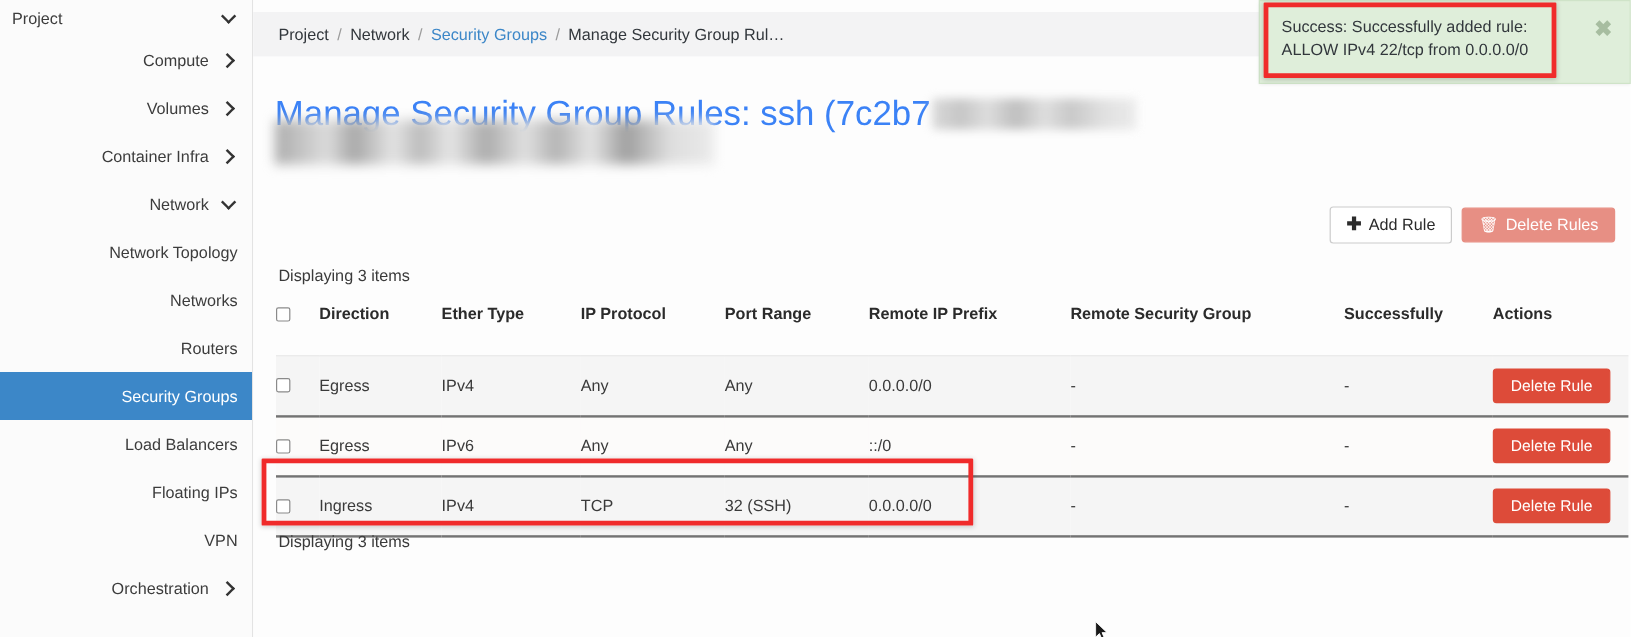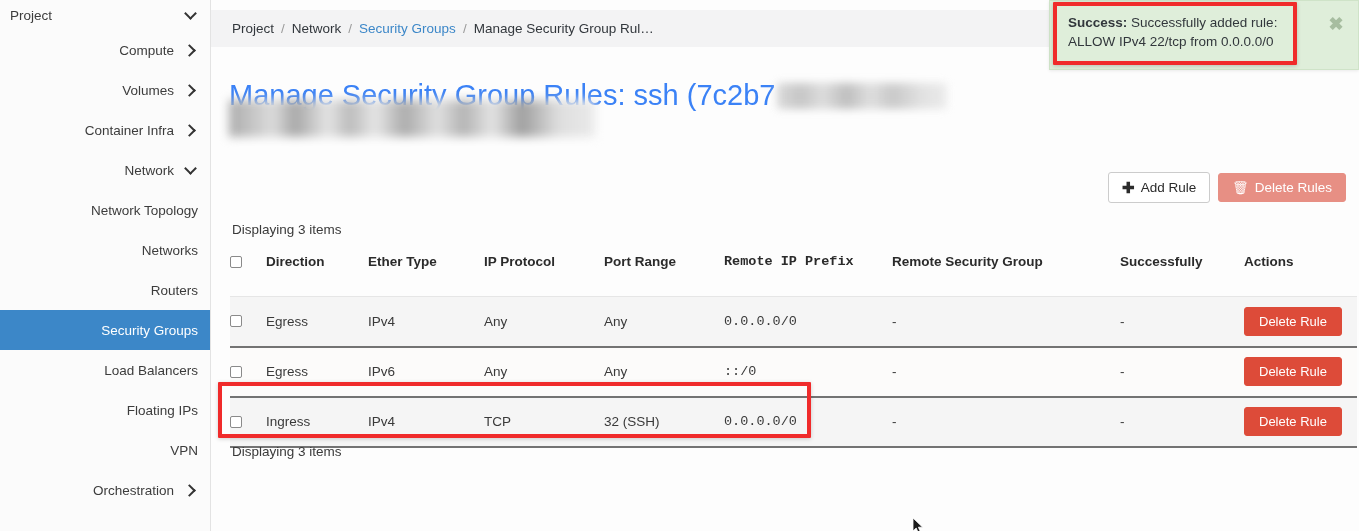--- a/index.html
+++ b/index.html
@@ -181,21 +181,21 @@
     white-space: nowrap;
     vertical-align: middle;
   }
   #rules-table tbody tr.odd td { background: #f5f5f5; }
   #rules-table tbody tr.even td { background: #fcfbfa; }
   .col-chk  { width: 36px; }
   .col-dir  { width: 102px; }
   .col-eth  { width: 116px; }
   .col-prot { width: 120px; }
   .col-port { width: 120px; }
-  .col-rip  { width: 168px; font-family: Liberation Mono, monospace; }
+  .col-rip  { width: 168px; }
   .col-rsg  { width: 228px; }
   .col-desc { width: 124px; }
   .col-act  { width: auto; }
 
   input.cb {
     -webkit-appearance: none; appearance: none;
     width: 12px; height: 12px;
     border: 1px solid #8a8a8a;
     border-radius: 2px;
     background: #fff;
@@ -235,21 +235,21 @@
     align-items: flex-start;
     box-shadow: 0 1px 3px rgba(0,0,0,.08);
   }
   #toast-msg {
     padding: 12px 4px 10px 18px;
     font-size: 13.5px;
     line-height: 19px;
     color: #32373c;
     flex: 1;
   }
-  #toast-msg b { font-weight: bold; }
+  #toast-msg b { font-weight: normal; }
   #toast-close {
     width: 44px; height: 100%;
     display: flex; align-items: flex-start; justify-content: center;
     padding-top: 12px;
     color: #a7bda0;
     font-size: 18px;
     cursor: pointer;
     font-weight: bold;
   }
 

